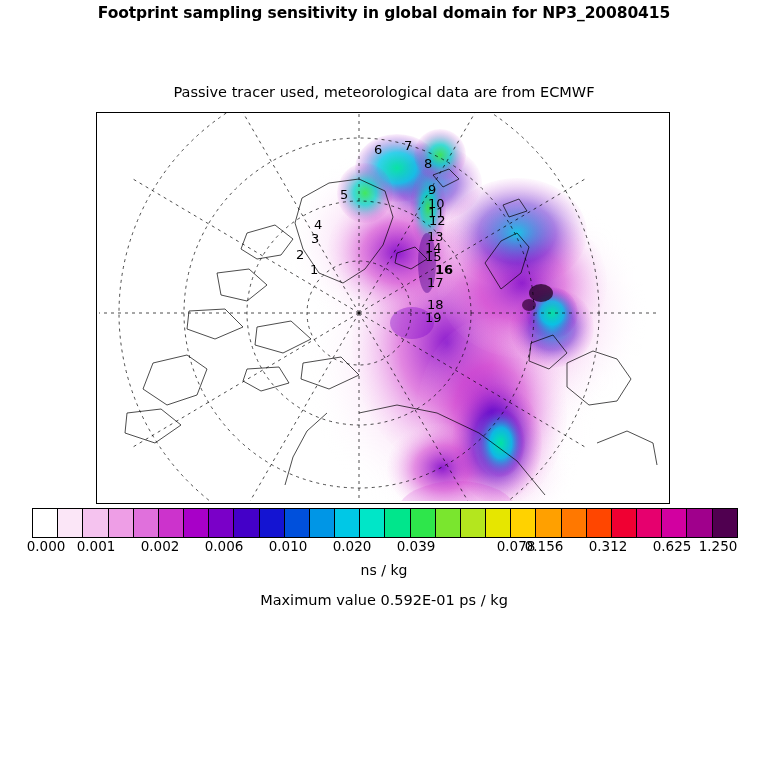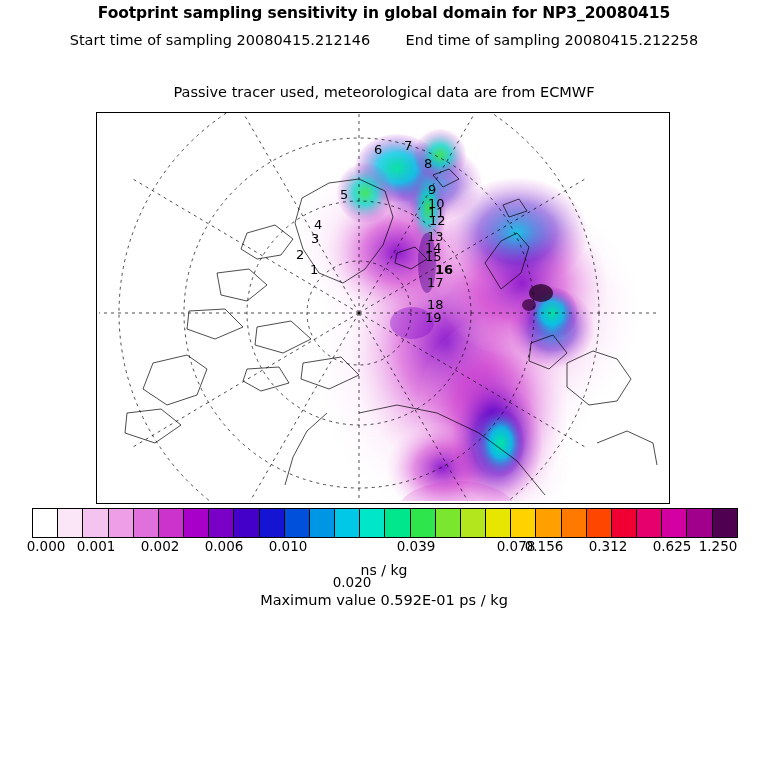--- a/index.html
+++ b/index.html
@@ -134,25 +134,20 @@
     font-size: 14.5px;
   }
 </style>
 </head>
 <body>
 
 <div class="page">
 
   <div class="title">Footprint sampling sensitivity in global domain for NP3_20080415</div>
 
-  <div class="subline l1">
-    <span>Start time of sampling 20080415.212146</span>
-    <span class="gap"></span>
-    <span>End time of sampling 20080415.212258</span>
-  </div>
 
 
   <div class="subline l3">Passive tracer used, meteorological data are from ECMWF</div>
 
   <div class="map-frame">
     <div class="map-inner">
       <svg class="mapsvg" viewBox="0 0 570 388" preserveAspectRatio="none">
         <defs>
           <clipPath id="mapclip">
               <rect x="0" y="0" width="570" height="388"></rect>
@@ -315,21 +310,21 @@
       <div style="background: rgb(210, 0, 160);"></div>
       <div style="background: rgb(160, 0, 140);"></div>
       <div style="background: rgb(80, 0, 80);"></div>
     </div>
   <div class="cbar-ticks" id="colorbar-ticks">
       <span style="left: 46px;">0.000</span>
       <span style="left: 96px;">0.001</span>
       <span style="left: 160px;">0.002</span>
       <span style="left: 224px;">0.006</span>
       <span style="left: 288px;">0.010</span>
-      <span style="left: 352px; margin-top: 36px;">0.020</span>
+      <span style="left: 352px;">0.020</span>
       <span style="left: 416px;">0.039</span>
       <span style="left: 480px; margin-left: 36px;">0.078</span>
       <span style="left: 544px;">0.156</span>
       <span style="left: 608px;">0.312</span>
       <span style="left: 672px;">0.625</span>
       <span style="left: 718px;">1.250</span>
     </div>
 
   <div class="units">ns / kg</div>
   <div class="maxval">Maximum value  0.592E-01 ps / kg</div>

